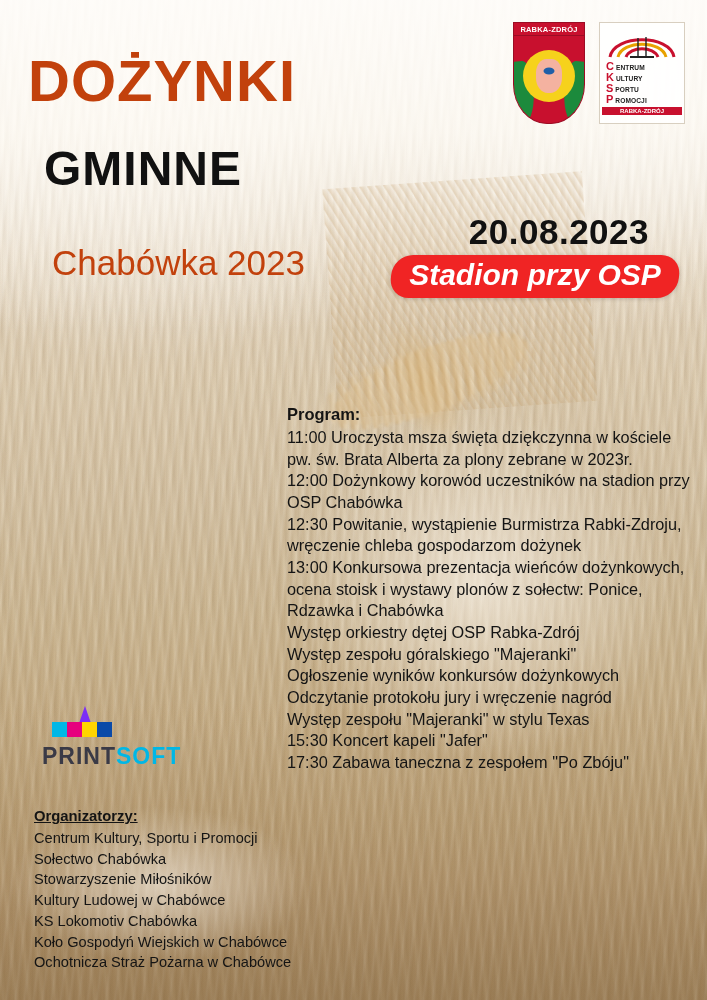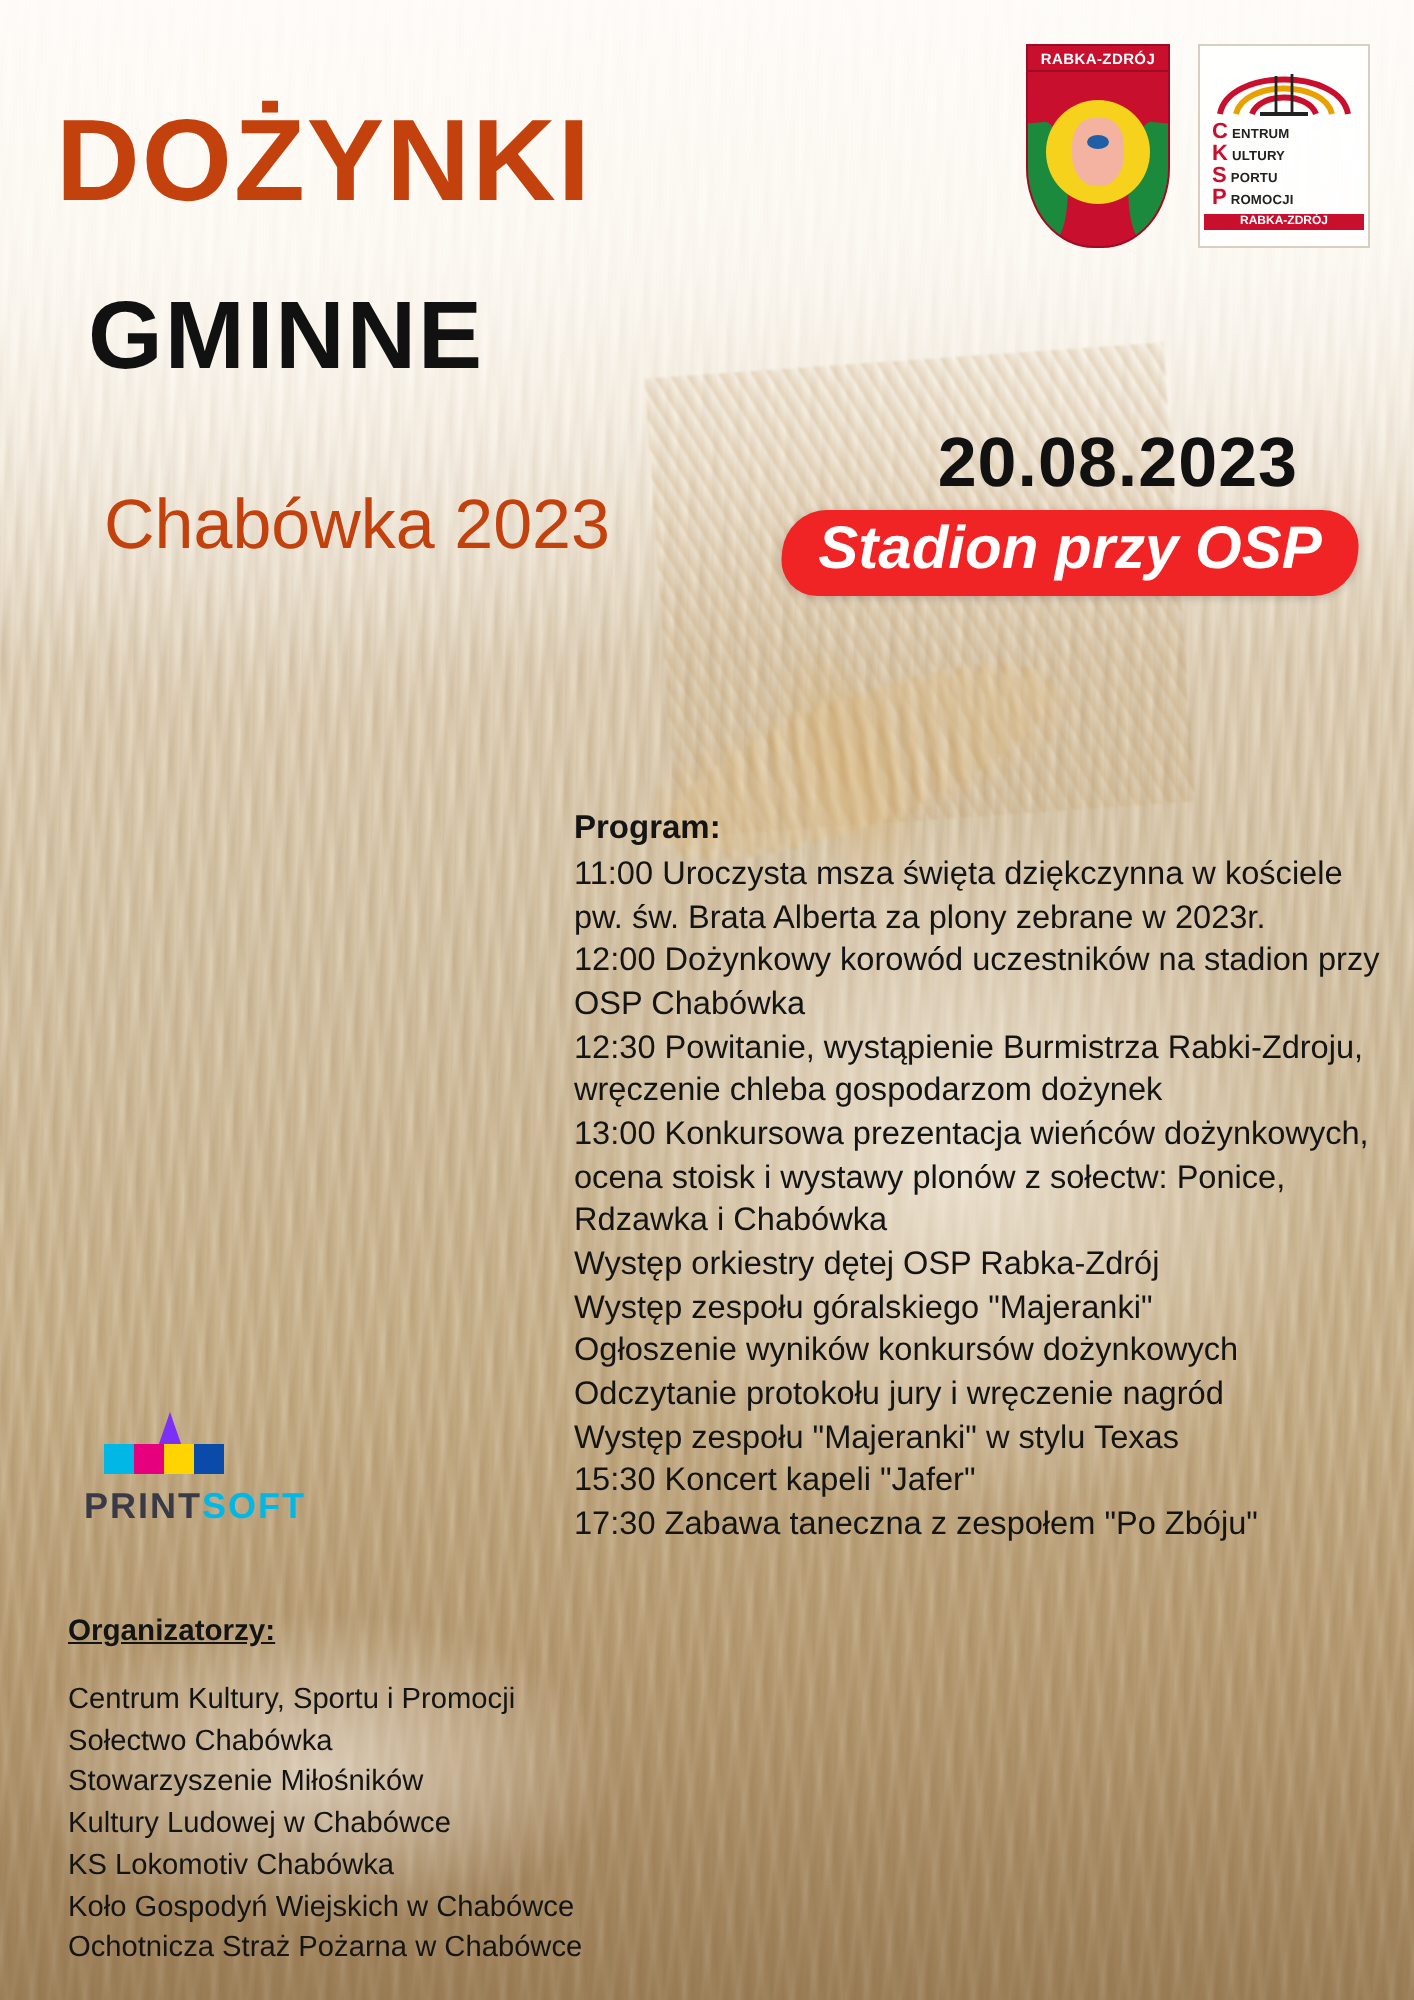--- a/index.html
+++ b/index.html
@@ -219,21 +219,21 @@
   .program .t { font-weight: normal; }
 
   
   .organizers {
     position: absolute; left: 34px; top: 806px; width: 300px;
     z-index: 5; color: #141414;
     font-size: 14.6px; line-height: 1.42;
   }
   .organizers h3 {
     font-size: 14.8px; font-weight: bold; text-decoration: underline;
-    margin-bottom: 13px;
+    margin-bottom: 1px;
   }
   .organizers p { margin: 0; }
 
   
   .printsoft {
     position: absolute; left: 42px; top: 706px; z-index: 5;
     width: 150px;
   }
   .ps-mark { position: relative; height: 34px; width: 66px; margin-left: 4px; }
   .ps-pen {
@@ -241,21 +241,21 @@
     width: 0; height: 0;
     border-left: 9px solid transparent;
     border-right: 9px solid transparent;
     border-bottom: 26px solid #7b2ff7;
   }
   .ps-sq { position: absolute; width: 15px; height: 15px; }
   .ps-sq.cyan   { left: 6px;  top: 16px; background: #00b7e6; }
   .ps-sq.magenta{ left: 21px; top: 16px; background: #e6007e; }
   .ps-sq.yellow { left: 36px; top: 16px; background: #ffd400; }
   .ps-sq.blue   { left: 51px; top: 16px; background: #0a4aa8; }
-  .ps-word { margin-top: 3px; font-size: 18px; font-weight: bold; letter-spacing: 1px; }
+  .ps-word { margin-top: 3px; font-size: 23px; font-weight: bold; letter-spacing: 1px; }
   .ps-word .dark { color: #3a3a46; }
   .ps-word .accent { color: #00b7e6; }
 </style>
 </head>
 <body>
 
 <div id="poster">
 
   <div class="bg-base"></div>
   <div class="bg-stalks"></div>

